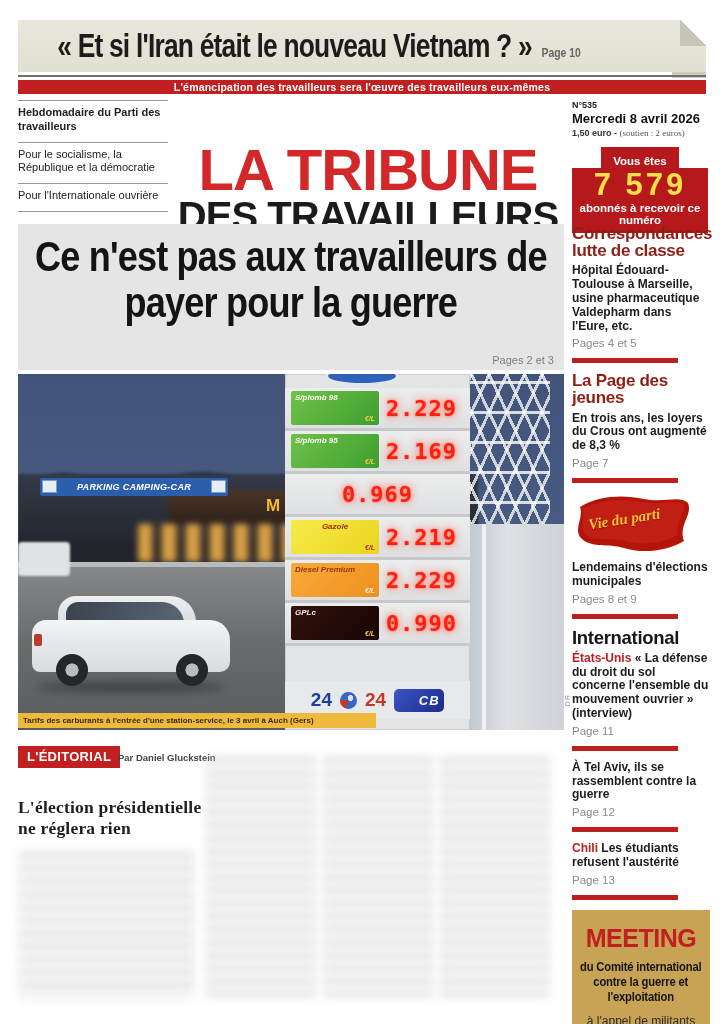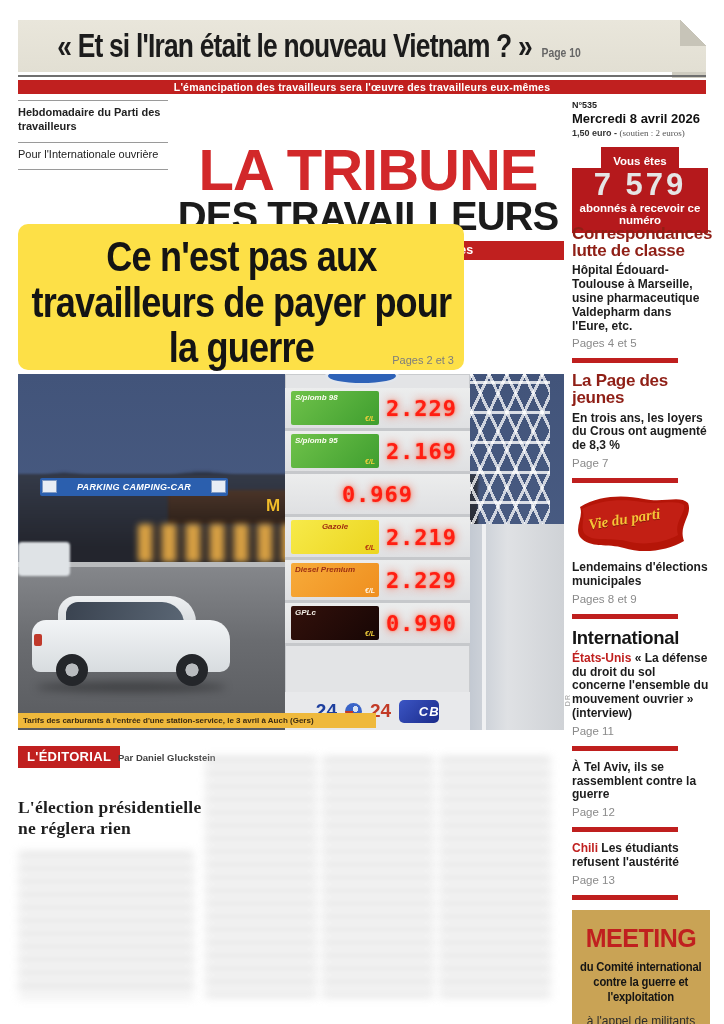--- a/index.html
+++ b/index.html
@@ -40,25 +40,25 @@
 
   .mast-right { position:absolute; left:572px; top:100px; width:136px; }
   .issue-number { font-size:9px; font-weight:700; color:#222; }
   .issue-date { font-size:13px; font-weight:700; color:#111; margin-top:1px; white-space:nowrap; }
   .issue-price { font-size:9px; color:#333; margin-top:2px; white-space:nowrap; }
   .issue-price .p { font-weight:700; }
   .issue-price .n { font-family:"Liberation Serif", serif; color:#555; }
   .sub-box { margin-top:9px; text-align:center; }
   .sub-tab { display:inline-block; background:#b5191c; color:#fff; font-weight:700; font-size:11.5px; padding:8px 12px 1px; }
   .sub-main { background:#b5191c; margin-top:-1px; padding:1px 2px 6px; }
-  .sub-count { color:#e5e5e5; font-weight:800; font-size:31px; line-height:1.05; letter-spacing:3px; }
+  .sub-count { color:#fde047; font-weight:800; font-size:31px; line-height:1.05; letter-spacing:3px; }
   .sub-suffix { color:#fff; font-weight:700; font-size:11.5px; line-height:1.12; }
 
   
-  .lead { position:absolute; left:18px; top:224px; width:446px; height:146px; background:#fde047;border-radius:10px; }
+  .lead { position:absolute; left:18px; top:224px; width:546px; height:146px; background:#e5e5e5; }
   .lead-headline { padding-top:10px; font-weight:800; font-size:43px; line-height:1.06; color:#141414; text-align:center; letter-spacing:-1px; }
   .lead-pages { position:absolute; right:10px; bottom:4px; font-size:11px; color:#7d7d7d; }
 
   
   .photo { position:absolute; left:18px; top:374px; width:546px; height:356px; overflow:hidden;
     background:linear-gradient(#42547a 0%, #4a5d84 60%, #55688e 100%); }
   .band-buildings { position:absolute; left:0; top:100px; width:460px; height:92px;
     background:linear-gradient(#343a48, #23252d 80%); filter:blur(1px); }
   .band-trees { position:absolute; left:0; top:84px; width:460px; height:26px;
     background:radial-gradient(ellipse 40px 16px at 10% 100%, #1d2026 60%, transparent 61%),
@@ -105,28 +105,28 @@
   .plabel.blue   { background:linear-gradient(135deg,#3a3fb0,#22267e); color:#eef0ff; }
   .plabel.blue .unit { color:#f5d23c; }
   .plabel.yellow { background:linear-gradient(135deg,#f7ea4a,#ecd51f); color:#a02c10;text-align:center; }
   .plabel.yellow .unit { color:#b02c10; }
   .plabel.orange { background:linear-gradient(135deg,#f7ab3a,#ef8f1f); color:#9c2d12; }
   .plabel.orange .unit { color:#fff7e8; }
   .plabel.dark   { background:linear-gradient(135deg,#33110b,#170605); color:#f5f0e8; }
   .plabel.dark .unit { color:#f5d23c; }
   .pled { flex:1; text-align:center; font-family:"DejaVu Sans Mono", monospace; font-weight:700; font-size:22px;
     color:#ff1e12; letter-spacing:1px; text-shadow:0 0 2px #ff6a4a, 0 0 8px rgba(255,60,30,.8); }
-  .totem-footer { position:absolute; left:0; bottom:0; width:100%; height:38px; background:#e8e9eb;
+  .totem-footer { position:absolute; left:0; bottom:11px; width:100%; height:38px; background:#e8e9eb;
     display:flex; align-items:center; justify-content:center; gap:8px; }
   .t24 { font-weight:800; font-size:19px; }
   .t24.blue { color:#1e3f9e; } .t24.red { color:#c23a26; }
   .circ24 { width:17px; height:17px; border-radius:50%;
     background:conic-gradient(from 200deg,#c23a26 0 70deg,rgba(0,0,0,0) 70deg),
                radial-gradient(circle at 62% 35%, #d8e2f2 0 18%, #3a64c8 19% 60%, #1d3a92 100%); }
-  .cb { width:40px; height:23px; border-radius:5px; background:linear-gradient(135deg,#3b55c4,#1b2b8a);
+  .cb { width:50px; height:23px; border-radius:5px; background:linear-gradient(135deg,#3b55c4,#1b2b8a);
     color:#fff; font-weight:800; font-style:italic; font-size:13px; display:flex; align-items:center; justify-content:center; letter-spacing:1px;padding-left:20px; }
 
   
   .truss { position:absolute; left:452px; top:0; width:80px; height:190px;
     background:repeating-linear-gradient(115deg, rgba(255,255,255,.75) 0 3px, rgba(0,0,0,0) 3px 16px),
                repeating-linear-gradient(65deg, rgba(255,255,255,.75) 0 3px, rgba(0,0,0,0) 3px 16px),
                repeating-linear-gradient(0deg, rgba(255,255,255,.8) 0 3px, rgba(0,0,0,0) 3px 30px); }
   .pylon { position:absolute; left:452px; top:150px; width:94px; height:206px;
     background:linear-gradient(90deg,#c3c9d2,#dfe1e4 40%,#cfd2d6); }
   .pylon-line { position:absolute; left:12px; top:0; width:4px; height:100%; background:#f0f1f3; }
@@ -181,20 +181,21 @@
     <div class="fold-shadow"></div>
   </div>
   <div class="banner-rule"></div>
 
   <div class="motto-bar">
     <span>L'émancipation des travailleurs sera l'œuvre des travailleurs eux-mêmes</span>
   </div>
 
   <div class="mast-left">
     <div class="mitem b">Hebdomadaire du Parti des travailleurs</div>
+    <div class="mitem">Pour le socialisme, la République et la démocratie</div>
     <div class="mitem">Pour l'Internationale ouvrière</div>
   </div>
 
   <div class="mast-center">
     <div class="mast-t1">LA TRIBUNE</div>
     <div class="mast-t2">DES TRAVAILLEURS</div>
     <div class="mast-sub">Tribune libre de la lutte des classes</div>
   </div>
 
   <div class="mast-right">

